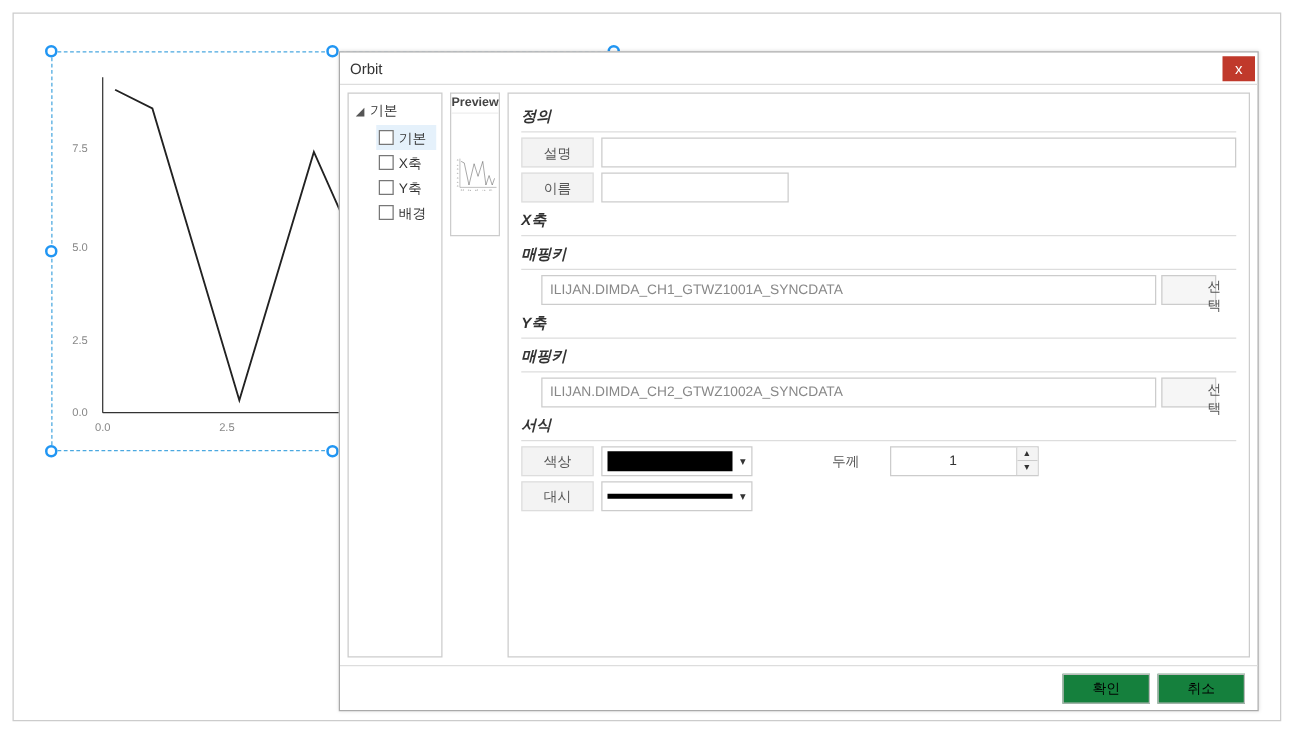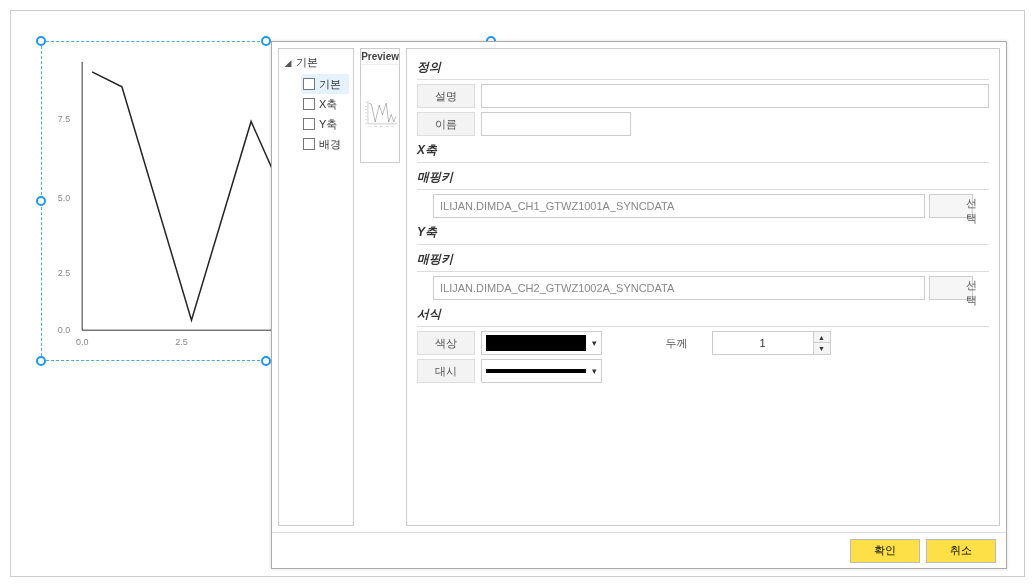--- a/index.html
+++ b/index.html
@@ -277,21 +277,21 @@
     display: flex;
     justify-content: flex-end;
     align-items: center;
     padding: 0 10px;
     gap: 6px;
   }
   .footer-btn {
     width: 70px;
     height: 24px;
     border: 1px solid #bbb;
-    background: #fde047;
+    background: #15803d;
     font-size: 11px;
     cursor: pointer;
   }
 </style>
 </head>
 <body>
 
 <div class="outer-frame">
 
   <div class="bg-chart-container">
@@ -312,20 +312,26 @@
       <text x="28" y="293" font-size="9" fill="#888" text-anchor="end">0.0</text>
       <text x="40" y="305" font-size="9" fill="#888" text-anchor="middle">0.0</text>
       <text x="140" y="305" font-size="9" fill="#888" text-anchor="middle">2.5</text>
       <text x="240" y="305" font-size="9" fill="#888" text-anchor="middle">5.0</text>
       <text x="340" y="305" font-size="9" fill="#888" text-anchor="middle">7.5</text>
       <polyline points="50,30 80,45 150,280 210,80 270,215" fill="none" stroke="#222" stroke-width="1.5"></polyline>
     </svg>
   </div>
 
   <div class="dialog">
+    <div class="titlebar">
+      <span class="titlebar-title">Orbit</span>
+      <div class="close-btn">
+        <span>x</span>
+      </div>
+    </div>
 
     <div class="dialog-body">
 
       <div class="left-panel">
         <div class="tree">
           <div class="tree-root">
             <span class="tree-toggle">◢</span>
             <span>기본</span>
           </div>
           <div class="tree-children">

